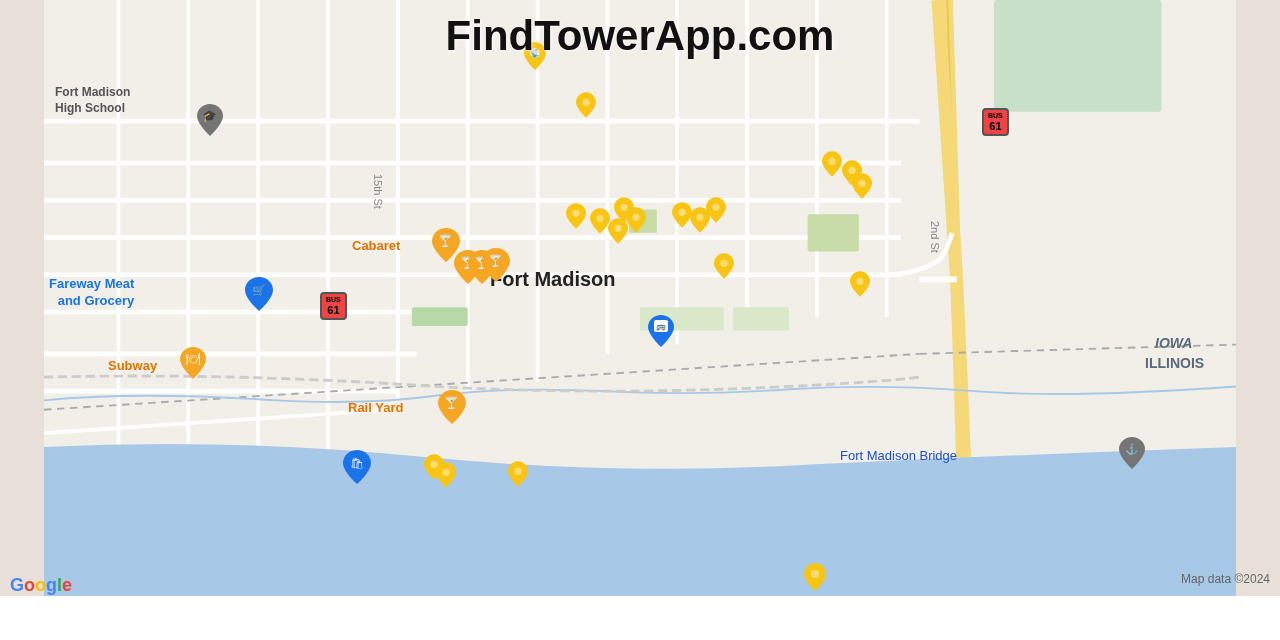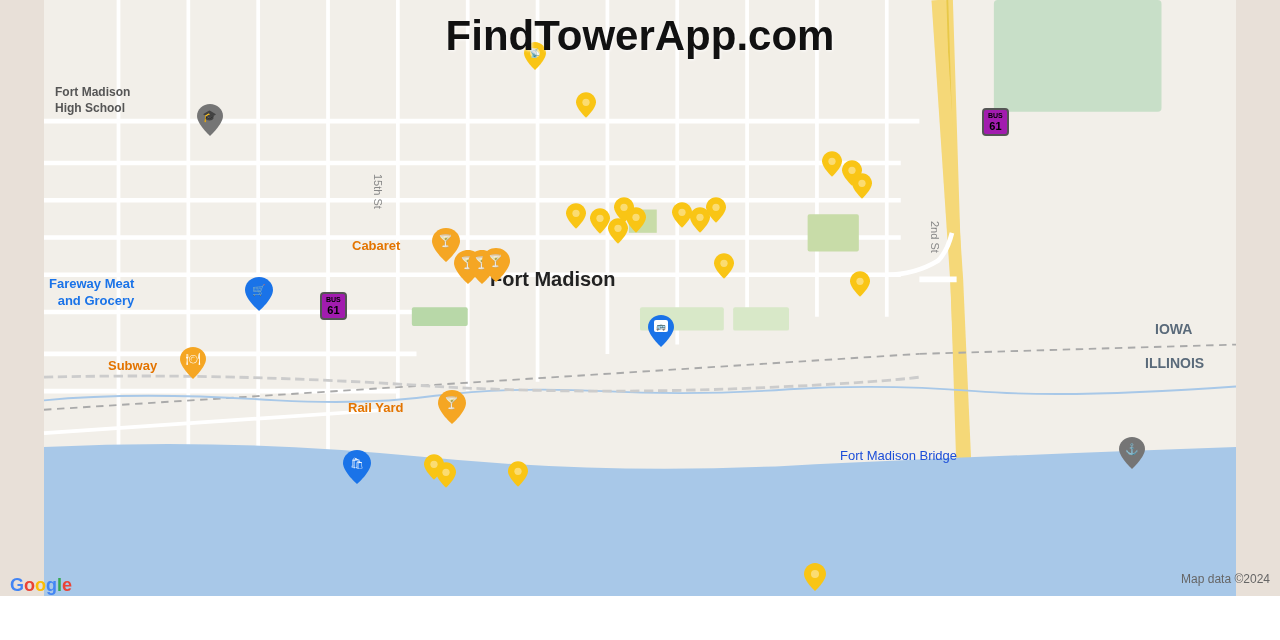--- a/index.html
+++ b/index.html
@@ -90,21 +90,21 @@
       bottom: 10px;
       right: 10px;
       font-size: 12px;
       color: #666;
       z-index: 10;
     }
 
     
     .bus-shield {
       position: absolute;
-      background: #a21caf;
+      background: #ef4444;
       border: 2px solid #555;
       border-radius: 4px;
       padding: 2px 4px;
       font-size: 10px;
       font-weight: bold;
       text-align: center;
       line-height: 1.1;
       z-index: 6;
     }
   </style>
@@ -183,21 +183,21 @@
 
   <div class="map-label map-label-blue" style="left:49px; top:276px; max-width:190px; line-height:1.3;">Fareway Meat<br>and Grocery</div>
 
   <div class="map-label map-label-orange" style="left:108px; top:358px;">Subway</div>
 
   <div class="map-label map-label-orange" style="left:348px; top:400px;">Rail Yard</div>
 
 
   <div class="map-label" style="left:840px; top:448px; color:#1d4ed8; font-size:13px;">Fort Madison Bridge</div>
 
-  <div class="map-label map-label-state" style="left:1155px; top:321px;">IOWA</div>
+  <div class="map-label map-label-state" style="left:1155px; top:335px;font-style:italic;">IOWA</div>
   <div class="map-label map-label-state" style="left:1145px; top:355px;">ILLINOIS</div>
 
   <div class="bus-shield" style="left:320px; top:292px;">
     <div style="font-size:7px;">BUS</div>
     <div style="font-size:11px;">61</div>
   </div>
 
   <div class="bus-shield" style="left:982px; top:108px;">
     <div style="font-size:7px;">BUS</div>
     <div style="font-size:11px;">61</div>

